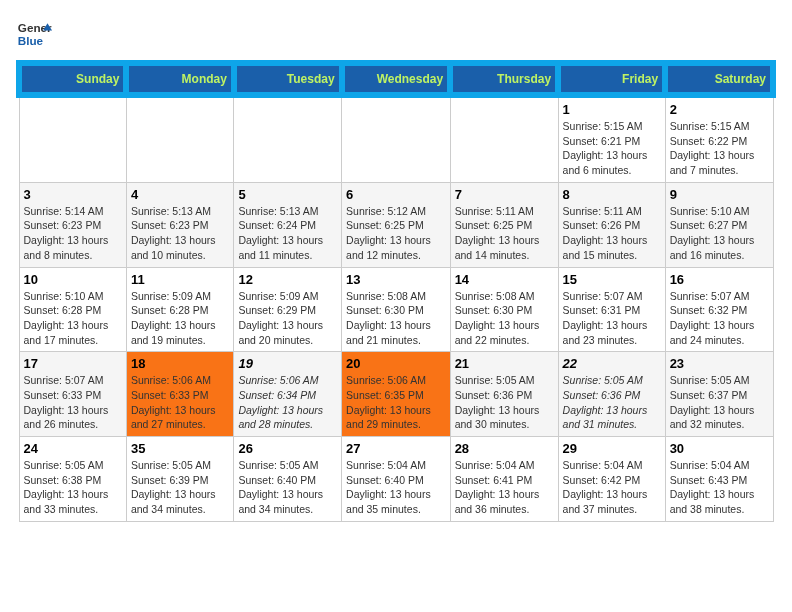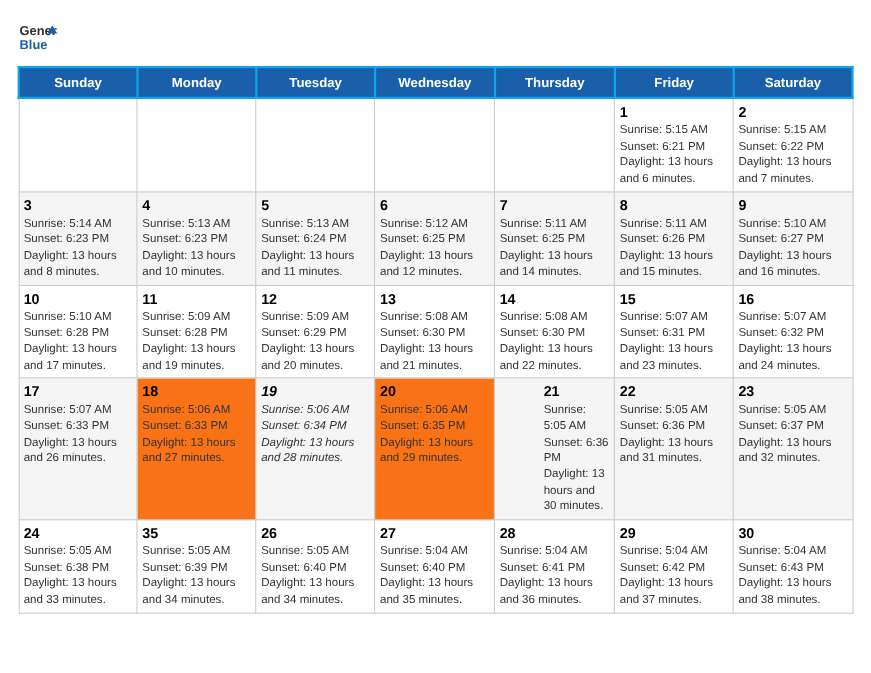--- a/index.html
+++ b/index.html
@@ -38,25 +38,25 @@
       font-size: 16px;
       color: #555;
     }
     .calendar {
       width: 100%;
       border-collapse: collapse;
       font-size: 11px;
     }
     .calendar th {
       background: #1a5faa;
-      color: #ffffff;
+      color: #bef264;
       padding: 6px 4px;
-      text-align: center;
+      text-align: right;
       font-size: 12px;
-      border: 2px solid #0ea5e9;
+      border: 6px solid #0ea5e9;
     }
     .calendar td {
       border: 1px solid #ccc;
       vertical-align: top;
       padding: 4px;
       width: 110px;
       min-height: 80px;
       background: #fff;
     }
     .calendar tr:nth-child(even) td {
@@ -192,25 +192,25 @@
           <div class="day-info">Sunrise: 5:06 AM<br>Sunset: 6:33 PM<br>Daylight: 13 hours and 27 minutes.</div>
         </td>
         <td style="background: rgb(245, 245, 245); font-style: italic;">
           <span class="day-number">19</span>
           <div class="day-info">Sunrise: 5:06 AM<br>Sunset: 6:34 PM<br>Daylight: 13 hours and 28 minutes.</div>
         </td>
         <td style="background: #f97316;">
           <span class="day-number">20</span>
           <div class="day-info">Sunrise: 5:06 AM<br>Sunset: 6:35 PM<br>Daylight: 13 hours and 29 minutes.</div>
         </td>
-        <td style="background: rgb(245, 245, 245); padding-left: 44px;">
+        <td style="background: rgb(245, 245, 245);">
           <span class="day-number">21</span>
           <div class="day-info">Sunrise: 5:05 AM<br>Sunset: 6:36 PM<br>Daylight: 13 hours and 30 minutes.</div>
         </td>
-        <td style="background: rgb(245, 245, 245);">
+        <td style="background: rgb(245, 245, 245); font-style: italic;">
           <span class="day-number">22</span>
           <div class="day-info">Sunrise: 5:05 AM<br>Sunset: 6:36 PM<br>Daylight: 13 hours and 31 minutes.</div>
         </td>
         <td style="background: rgb(245, 245, 245); margin-left: 23px;">
           <span class="day-number">23</span>
           <div class="day-info">Sunrise: 5:05 AM<br>Sunset: 6:37 PM<br>Daylight: 13 hours and 32 minutes.</div>
         </td>
       </tr>
       <tr>
         <td>

